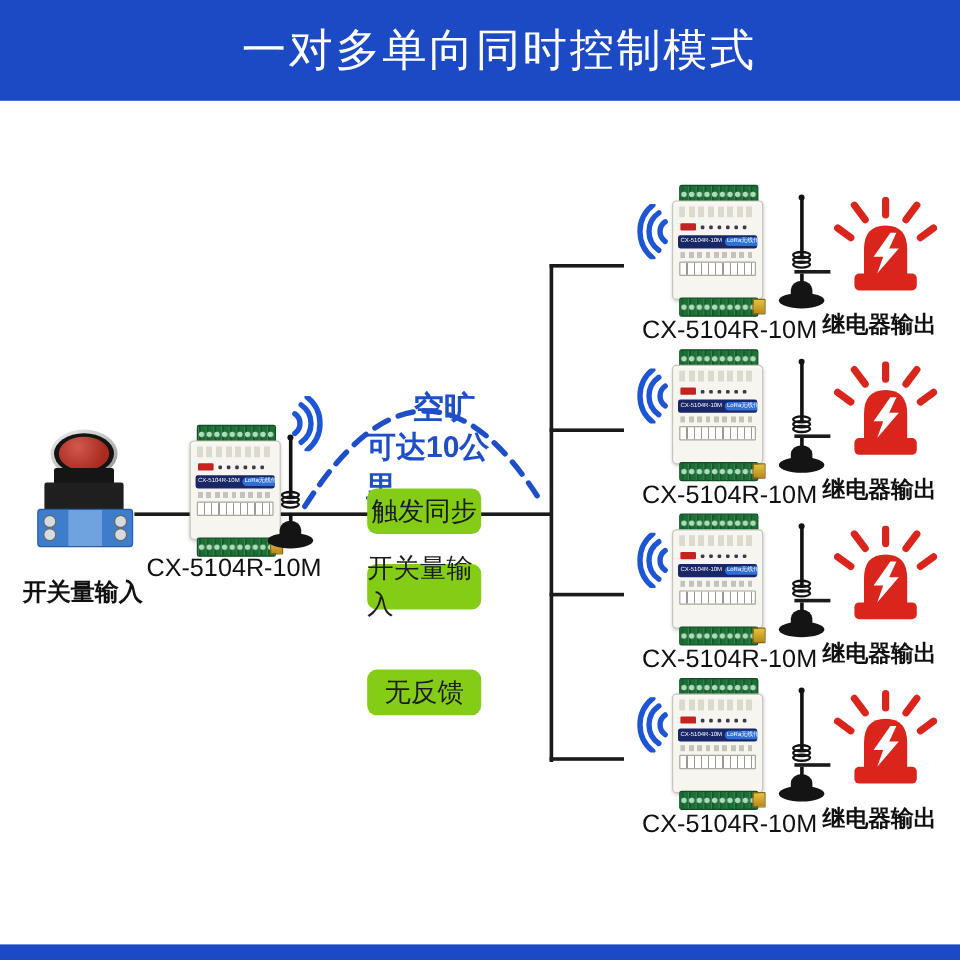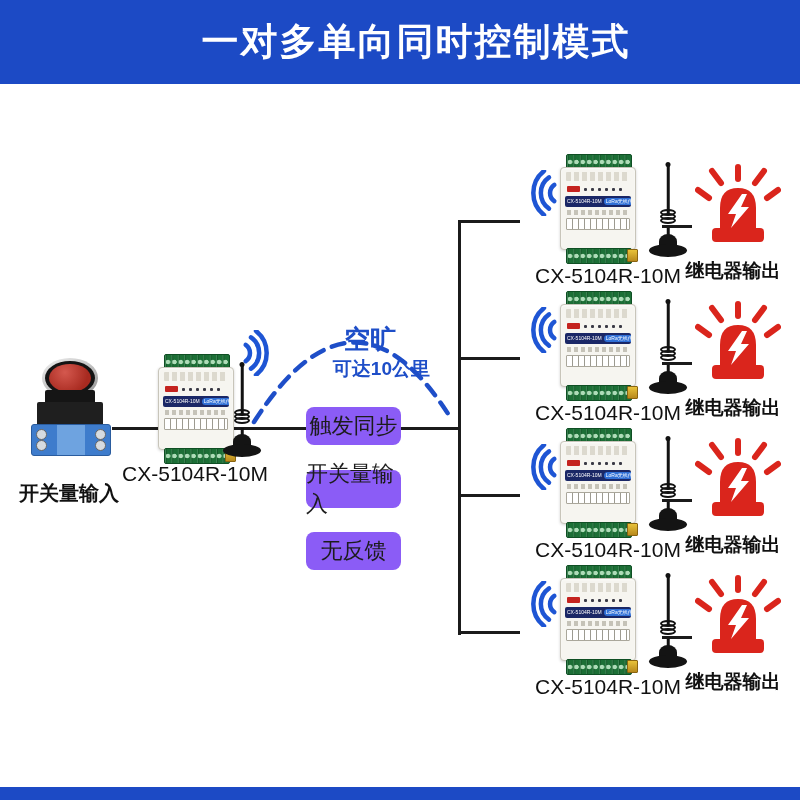--- a/index.html
+++ b/index.html
@@ -1,31 +1,31 @@
 <!DOCTYPE html>
 <html><head>
 <meta charset="utf-8">
 <style>
   html,body{margin:0;padding:0;}
   body{width:800px;height:800px;position:relative;overflow:hidden;background:#ffffff;
        font-family:"Liberation Sans","DejaVu Sans",sans-serif;}
   
   .topbar{position:absolute;left:0;top:0;width:800px;height:84px;background:#1C4AC5;
           display:flex;align-items:center;justify-content:center;}
-  .topbar .title{color:#fff;font-size:37px;font-weight:bold;letter-spacing:2px;margin-left:32px;}
+  .topbar .title{color:#fff;font-size:37px;font-weight:normal;letter-spacing:2px;margin-left:32px;}
   .botbar{position:absolute;left:0;top:787px;width:800px;height:13px;background:#1C4AC5;}
   
   .hline{position:absolute;height:3px;background:#1b1b1b;}
   .vline{position:absolute;width:3px;background:#1b1b1b;}
   
   .model-label{position:absolute;text-align:center;font-size:21px;font-weight:500;color:#111;}
   .cjk-label{position:absolute;text-align:center;font-size:20px;font-weight:600;color:#111;}
   .blue-big{position:absolute;text-align:center;font-size:26px;font-weight:700;color:#1E4EC8;}
-  .blue-small{position:absolute;text-align:right;font-size:19px;font-weight:600;color:#1E4EC8;}
-  .mode-box{position:absolute;left:306px;width:95px;height:38px;background:#8b5cf6;border-radius:8px;
+  .blue-small{position:absolute;text-align:left;font-size:25px;font-weight:600;color:#1E4EC8;}
+  .mode-box{position:absolute;left:306px;width:95px;height:38px;background:#84cc16;border-radius:8px;
             display:flex;align-items:center;justify-content:center;font-size:22px;font-weight:500;color:#1c1c1c;}
   
   .module{position:absolute;width:76px;height:108px;}
   .m-term{position:absolute;left:6px;width:64px;height:14px;background:#1c6f36;border:1px solid #0f4f24;
           border-radius:2px;overflow:hidden;}
   .m-term::before{content:"";position:absolute;inset:0;
      background-image:radial-gradient(circle at 3px 7px,#aedcb8 2px,rgba(0,0,0,0) 2.6px),
        repeating-linear-gradient(90deg,rgba(255,255,255,.15) 0 1px,rgba(0,0,0,.2) 1px 2px,rgba(0,0,0,0) 2px 6.4px);
      background-size:6.4px 100%,6.4px 100%;}
   .m-term.top{top:0;} .m-term.bot{top:94px;}
@@ -95,21 +95,21 @@
 <div class="hline" style="left:458px;top:631px;width:62px;"></div>
 
 <svg class="arc-overlay" width="800" height="800" viewBox="0 0 800 800">
   <path d="M 254 422 Q 355 264 452 420" fill="none" stroke="#1E4EC8" stroke-width="4.5" stroke-dasharray="13 9" stroke-linecap="round"></path>
 </svg>
 <div class="blue-big" style="left:320px;top:322px;width:100px;">空旷</div>
 <div class="blue-small" style="left:305px;top:356px;width:125px;">可达10公里</div>
 
 <div class="mode-box" style="top:407px;">触发同步</div>
 <div class="mode-box" style="top:470px;">开关量输入</div>
-<div class="mode-box" style="top:532px;">无反馈</div>
+<div class="mode-box" style="top:558px;">无反馈</div>
 
 <div class="pushbtn">
   <div class="pb-ring"></div>
   <div class="pb-ring2"></div>
   <div class="pb-cap"></div>
   <div class="pb-neck"></div>
   <div class="pb-bodyblk"></div>
   <div class="pb-base">
     <div class="stripe"></div>
     <div class="pb-screw" style="left:4px;top:4px;"></div>

